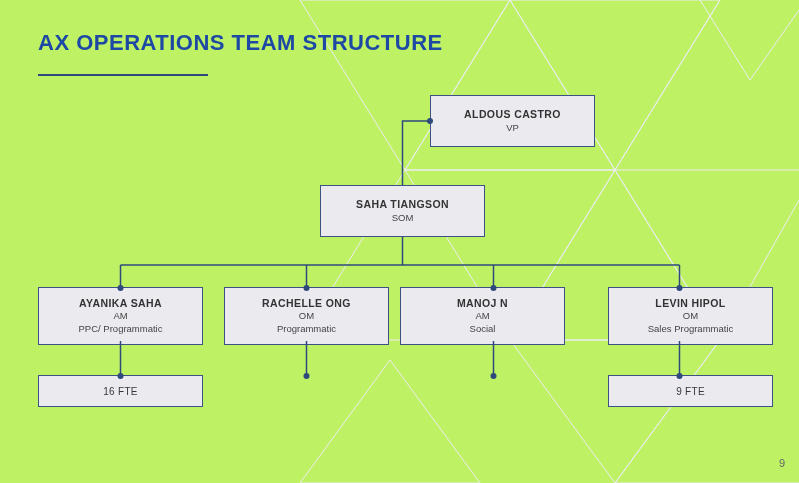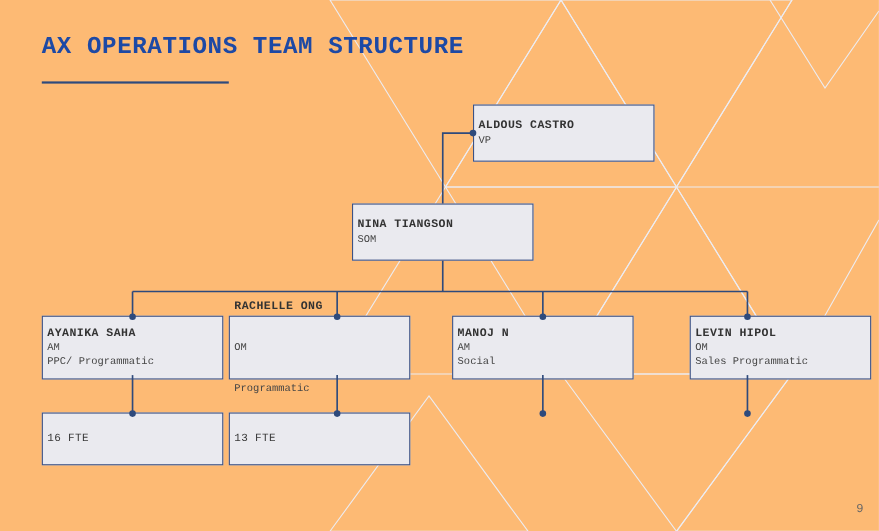--- a/index.html
+++ b/index.html
@@ -4,23 +4,22 @@
 <style>
   * { margin: 0; padding: 0; box-sizing: border-box; }
   body {
     font-family: "Liberation Sans", sans-serif;
     background: #ffffff;
   }
   .slide {
     position: relative;
     width: 799px;
     height: 483px;
-    background: #fdba74;
+    background: #bef264;
     overflow: hidden;
-    font-family: Liberation Mono, monospace;
   }
   .bg-pattern {
     position: absolute;
     inset: 0;
     z-index: 0;
   }
   .title {
     position: absolute;
     left: 38px;
     top: 30px;
@@ -39,21 +38,21 @@
     background: #2e4a7c;
     z-index: 2;
   }
   .box {
     position: absolute;
     width: 165px;
     background: #eaeaef;
     border: 1.5px solid #3c5285;
     display: flex;
     flex-direction: column;
-    align-items: flex-start;
+    align-items: center;
     justify-content: center;
     text-align: center;
     z-index: 1;
     padding: 2px 4px;
   }
   .box-name {
     font-size: 10.5px;
     font-weight: bold;
     letter-spacing: 0.4px;
     color: #333333;
@@ -65,25 +64,25 @@
     line-height: 1.3;
   }
   .box-fte {
     font-size: 10px;
     color: #383838;
     letter-spacing: 0.3px;
   }
   .vp  { left: 430px; top: 95px;  height: 52px; }
   .som { left: 320px; top: 185px; height: 52px; }
   .row3 { top: 287px; height: 58px; }
-  .row4 { top: 375px; height: 48px; }
+  .row4 { top: 375px; height: 32px; }
   .c0 { left: 38px; }
-  .c1 { left: 208px; gap: 24px; }
-  .c2 { left: 411px; }
-  .c3 { left: 627px; }
+  .c1 { left: 224px; }
+  .c2 { left: 400px; }
+  .c3 { left: 608px; }
   .connectors {
     position: absolute;
     inset: 0;
     z-index: 3;
     pointer-events: none;
   }
   .connectors line, .connectors polyline {
     stroke: #2e4a7c;
     stroke-width: 1.5;
     fill: none;
@@ -122,21 +121,21 @@
 
   <h1 class="title">AX OPERATIONS TEAM STRUCTURE</h1>
   <div class="title-underline"></div>
 
   <div class="box vp">
     <div class="box-name">ALDOUS CASTRO</div>
     <div class="box-role">VP</div>
   </div>
 
   <div class="box som">
-    <div class="box-name">NINA TIANGSON</div>
+    <div class="box-name">SAHA TIANGSON</div>
     <div class="box-role">SOM</div>
   </div>
 
   <div class="box row3 c0">
     <div class="box-name">AYANIKA SAHA</div>
     <div class="box-role">AM</div>
     <div class="box-detail">PPC/ Programmatic</div>
   </div>
   <div class="box row3 c1">
     <div class="box-name">RACHELLE ONG</div>
@@ -150,22 +149,22 @@
   </div>
   <div class="box row3 c3">
     <div class="box-name">LEVIN HIPOL</div>
     <div class="box-role">OM</div>
     <div class="box-detail">Sales Programmatic</div>
   </div>
 
   <div class="box row4 c0">
     <div class="box-fte">16 FTE</div>
   </div>
-  <div class="box row4 c1">
-    <div class="box-fte">13 FTE</div>
+  <div class="box row4 c3">
+    <div class="box-fte">9 FTE</div>
   </div>
 
   <svg class="connectors" width="799" height="483" viewBox="0 0 799 483">
 
     <polyline points="430,121 402.5,121 402.5,185"></polyline>
 
     <line x1="402.5" y1="237" x2="402.5" y2="265"></line>
     <line x1="120.5" y1="265" x2="679.5" y2="265"></line>
 
     <line x1="120.5" y1="265" x2="120.5" y2="287"></line>

